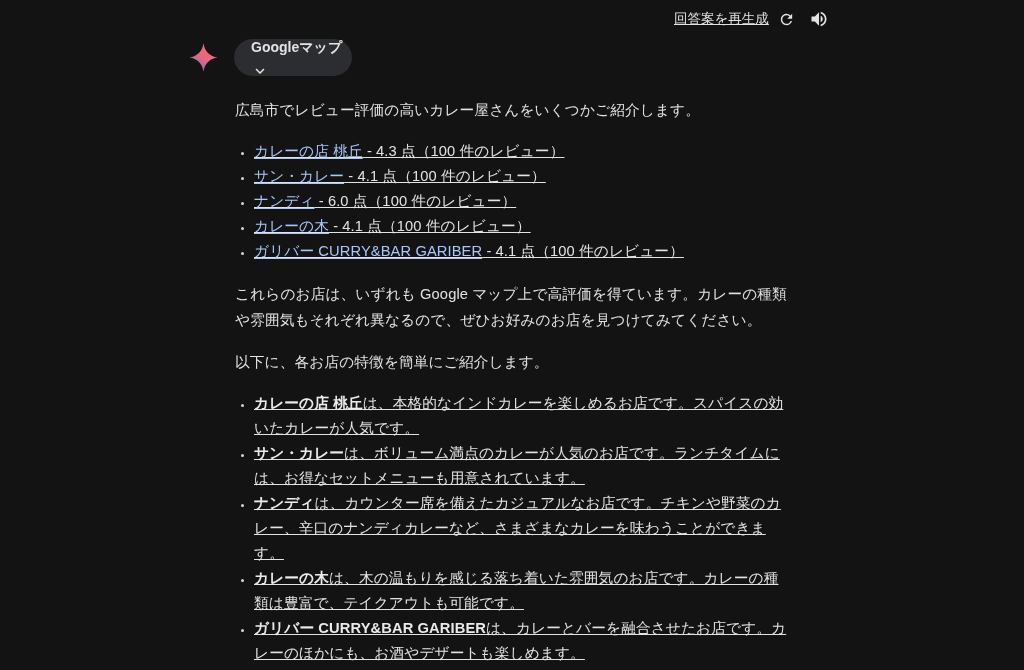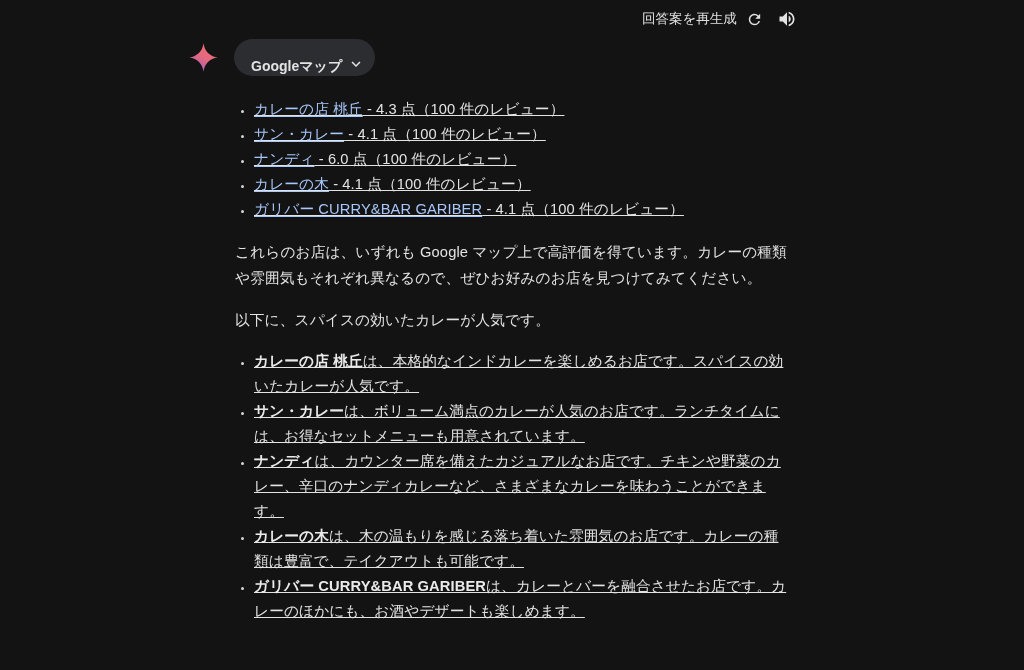--- a/index.html
+++ b/index.html
@@ -4,41 +4,41 @@
 <style>
   html,body{margin:0;padding:0;}
   body{
     width:1024px;height:670px;position:relative;overflow:hidden;
     background:#131314;
     color:#e3e3e3;
     font-family:"Liberation Sans","DejaVu Sans",sans-serif;
   }
   
   .top-controls{
-    position:absolute;top:9px;left:642px;
-    display:flex;align-items:center;gap:14px;
+    position:absolute;top:9px;left:674px;
+    display:flex;align-items:center;gap:14px;text-decoration:underline;
   }
   .regen{
     display:flex;align-items:center;gap:9px;
     font-size:13.5px;color:#e0e0e0;cursor:pointer;background:none;border:none;
     font-family:inherit;padding:0;
   }
   .icon-btn{background:none;border:none;padding:0;cursor:pointer;display:flex;align-items:center;}
   .icon-btn svg,.regen svg{display:block;}
 
   
   .avatar{position:absolute;left:188px;top:42px;width:31px;height:31px;}
 
   
   .chip{
     position:absolute;left:234px;top:39px;height:37px;
     background:#2b2d30;border:none;border-radius:19px;
-    display:flex;align-items:flex-end;gap:5px;
+    display:flex;align-items:flex-start;gap:5px;
     padding:0 10px 0 17px;cursor:pointer;
-    color:#e3e3e3;font-size:14px;font-weight:700;font-family:inherit;
+    color:#e3e3e3;font-size:14px;font-weight:700;font-family:inherit;flex-direction:column;
   }
 
   
   .content{
     position:absolute;left:235px;top:97px;width:557px;
     font-size:14.7px;letter-spacing:.1px;
   }
   .content p{margin:0 0 16px;line-height:26px;}
   .content ul{margin:0 0 17px;padding-left:19px;text-decoration:underline;}
   .content li{line-height:25px;}
@@ -84,20 +84,21 @@
   <span>Googleマップ</span>
   <span>
     <svg width="18" height="18" viewBox="0 0 24 24" fill="#e3e3e3">
         <path d="M7.41 8.59 12 13.17l4.59-4.58L18 10l-6 6-6-6 1.41-1.41z"></path>
       </svg>
   </span>
 </button>
 
 <div class="content">
 
+  <p>広島市でレビュー評価の高いカレー屋さんをいくつかご紹介します。</p>
 
   <ul>
     <li>
       <a class="rest-link">カレーの店 桃丘</a><span> - 4.3 点（100 件のレビュー）</span>
     </li>
     <li>
       <a class="rest-link">サン・カレー</a><span> - 4.1 点（100 件のレビュー）</span>
     </li>
     <li>
       <a class="rest-link">ナンディ</a><span> - 6.0 点（100 件のレビュー）</span>
@@ -105,21 +106,21 @@
     <li>
       <a class="rest-link">カレーの木</a><span> - 4.1 点（100 件のレビュー）</span>
     </li>
     <li>
       <a class="rest-link">ガリバー CURRY&amp;BAR GARIBER</a><span> - 4.1 点（100 件のレビュー）</span>
     </li>
   </ul>
 
   <p>これらのお店は、いずれも Google マップ上で高評価を得ています。カレーの種類や雰囲気もそれぞれ異なるので、ぜひお好みのお店を見つけてみてください。</p>
 
-  <p>以下に、スパイスの効いたカレーが人気です。</p>
+  <p>以下に、各お店の特徴を簡単にご紹介します。</p>
 
   <ul>
     <li>
       <strong>カレーの店 桃丘</strong><span>は、本格的なインドカレーを楽しめるお店です。スパイスの効いたカレーが人気です。</span>
     </li>
     <li>
       <strong>サン・カレー</strong><span>は、ボリューム満点のカレーが人気のお店です。ランチタイムには、お得なセットメニューも用意されています。</span>
     </li>
     <li>
       <strong>ナンディ</strong><span>は、カウンター席を備えたカジュアルなお店です。チキンや野菜のカレー、辛口のナンディカレーなど、さまざまなカレーを味わうことができます。</span>

